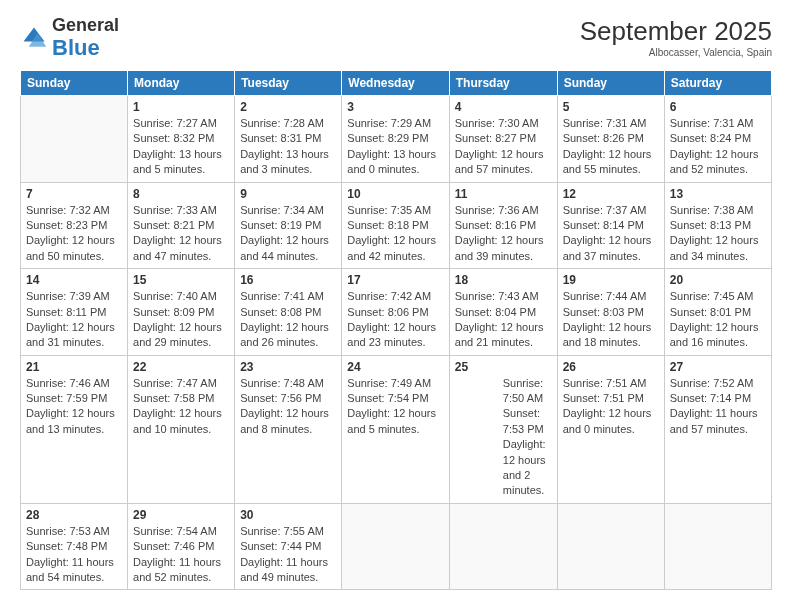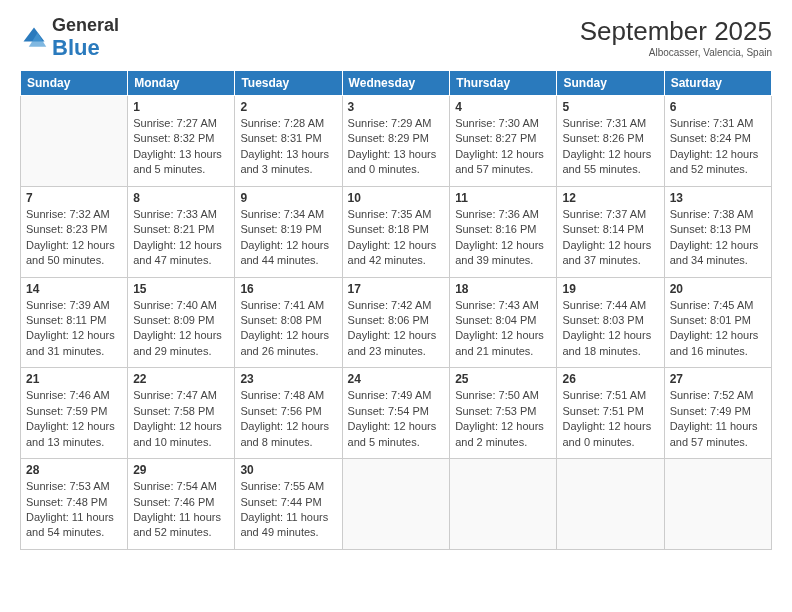--- a/index.html
+++ b/index.html
@@ -310,36 +310,36 @@
           </td>
           <td>
             <span class="day-num">24</span>
             <div class="day-info" style="white-space: pre-line;">Sunrise: 7:49 AM
 Sunset: 7:54 PM
 Daylight: 12 hours
 and 5 minutes.</div>
           </td>
           <td>
             <span class="day-num">25</span>
-            <div class="day-info" style="white-space: pre-line;">Sunrise: 7:50 AM
+            <div class="day-info" style="white-space: pre-line; margin-left: 48px;">Sunrise: 7:50 AM
 Sunset: 7:53 PM
 Daylight: 12 hours
 and 2 minutes.</div>
           </td>
           <td>
             <span class="day-num">26</span>
             <div class="day-info" style="white-space: pre-line;">Sunrise: 7:51 AM
 Sunset: 7:51 PM
 Daylight: 12 hours
 and 0 minutes.</div>
           </td>
           <td>
             <span class="day-num">27</span>
             <div class="day-info" style="white-space: pre-line;">Sunrise: 7:52 AM
-Sunset: 7:49 PM
+Sunset: 7:14 PM
 Daylight: 11 hours
 and 57 minutes.</div>
           </td>
         </tr>
         <tr class="last-row">
           <td>
             <span class="day-num">28</span>
             <div class="day-info" style="white-space: pre-line;">Sunrise: 7:53 AM
 Sunset: 7:48 PM
 Daylight: 11 hours

